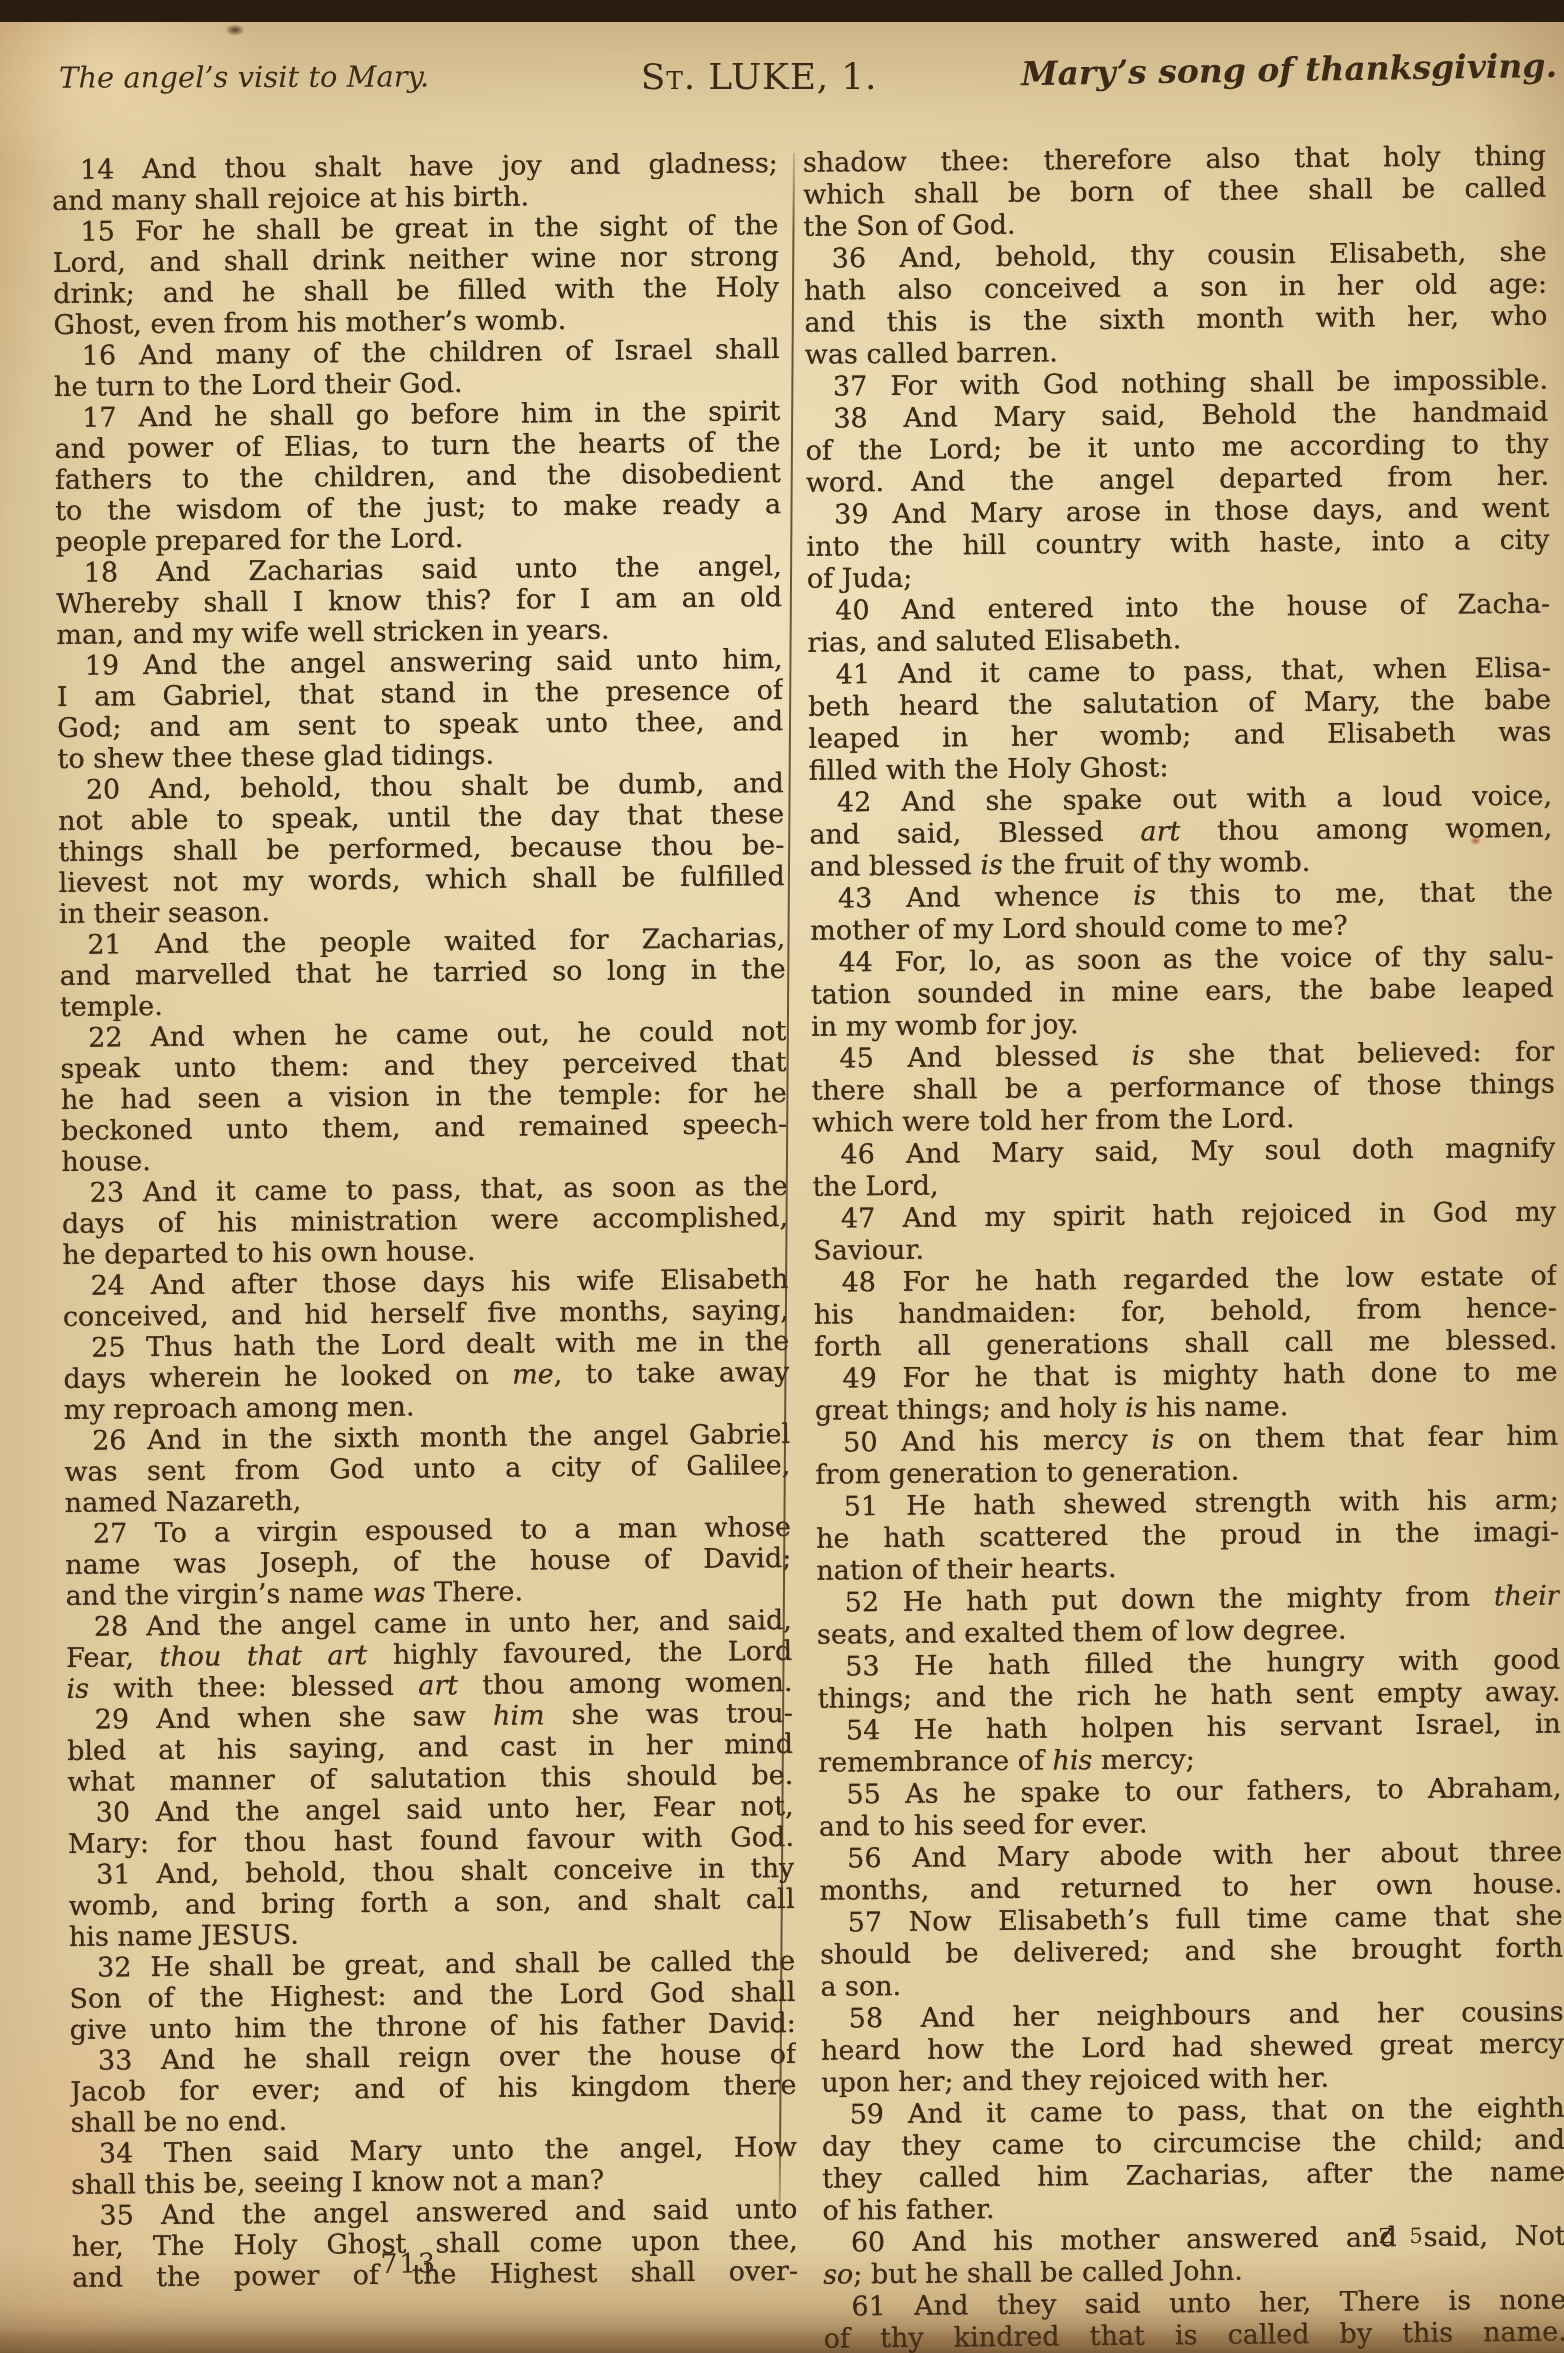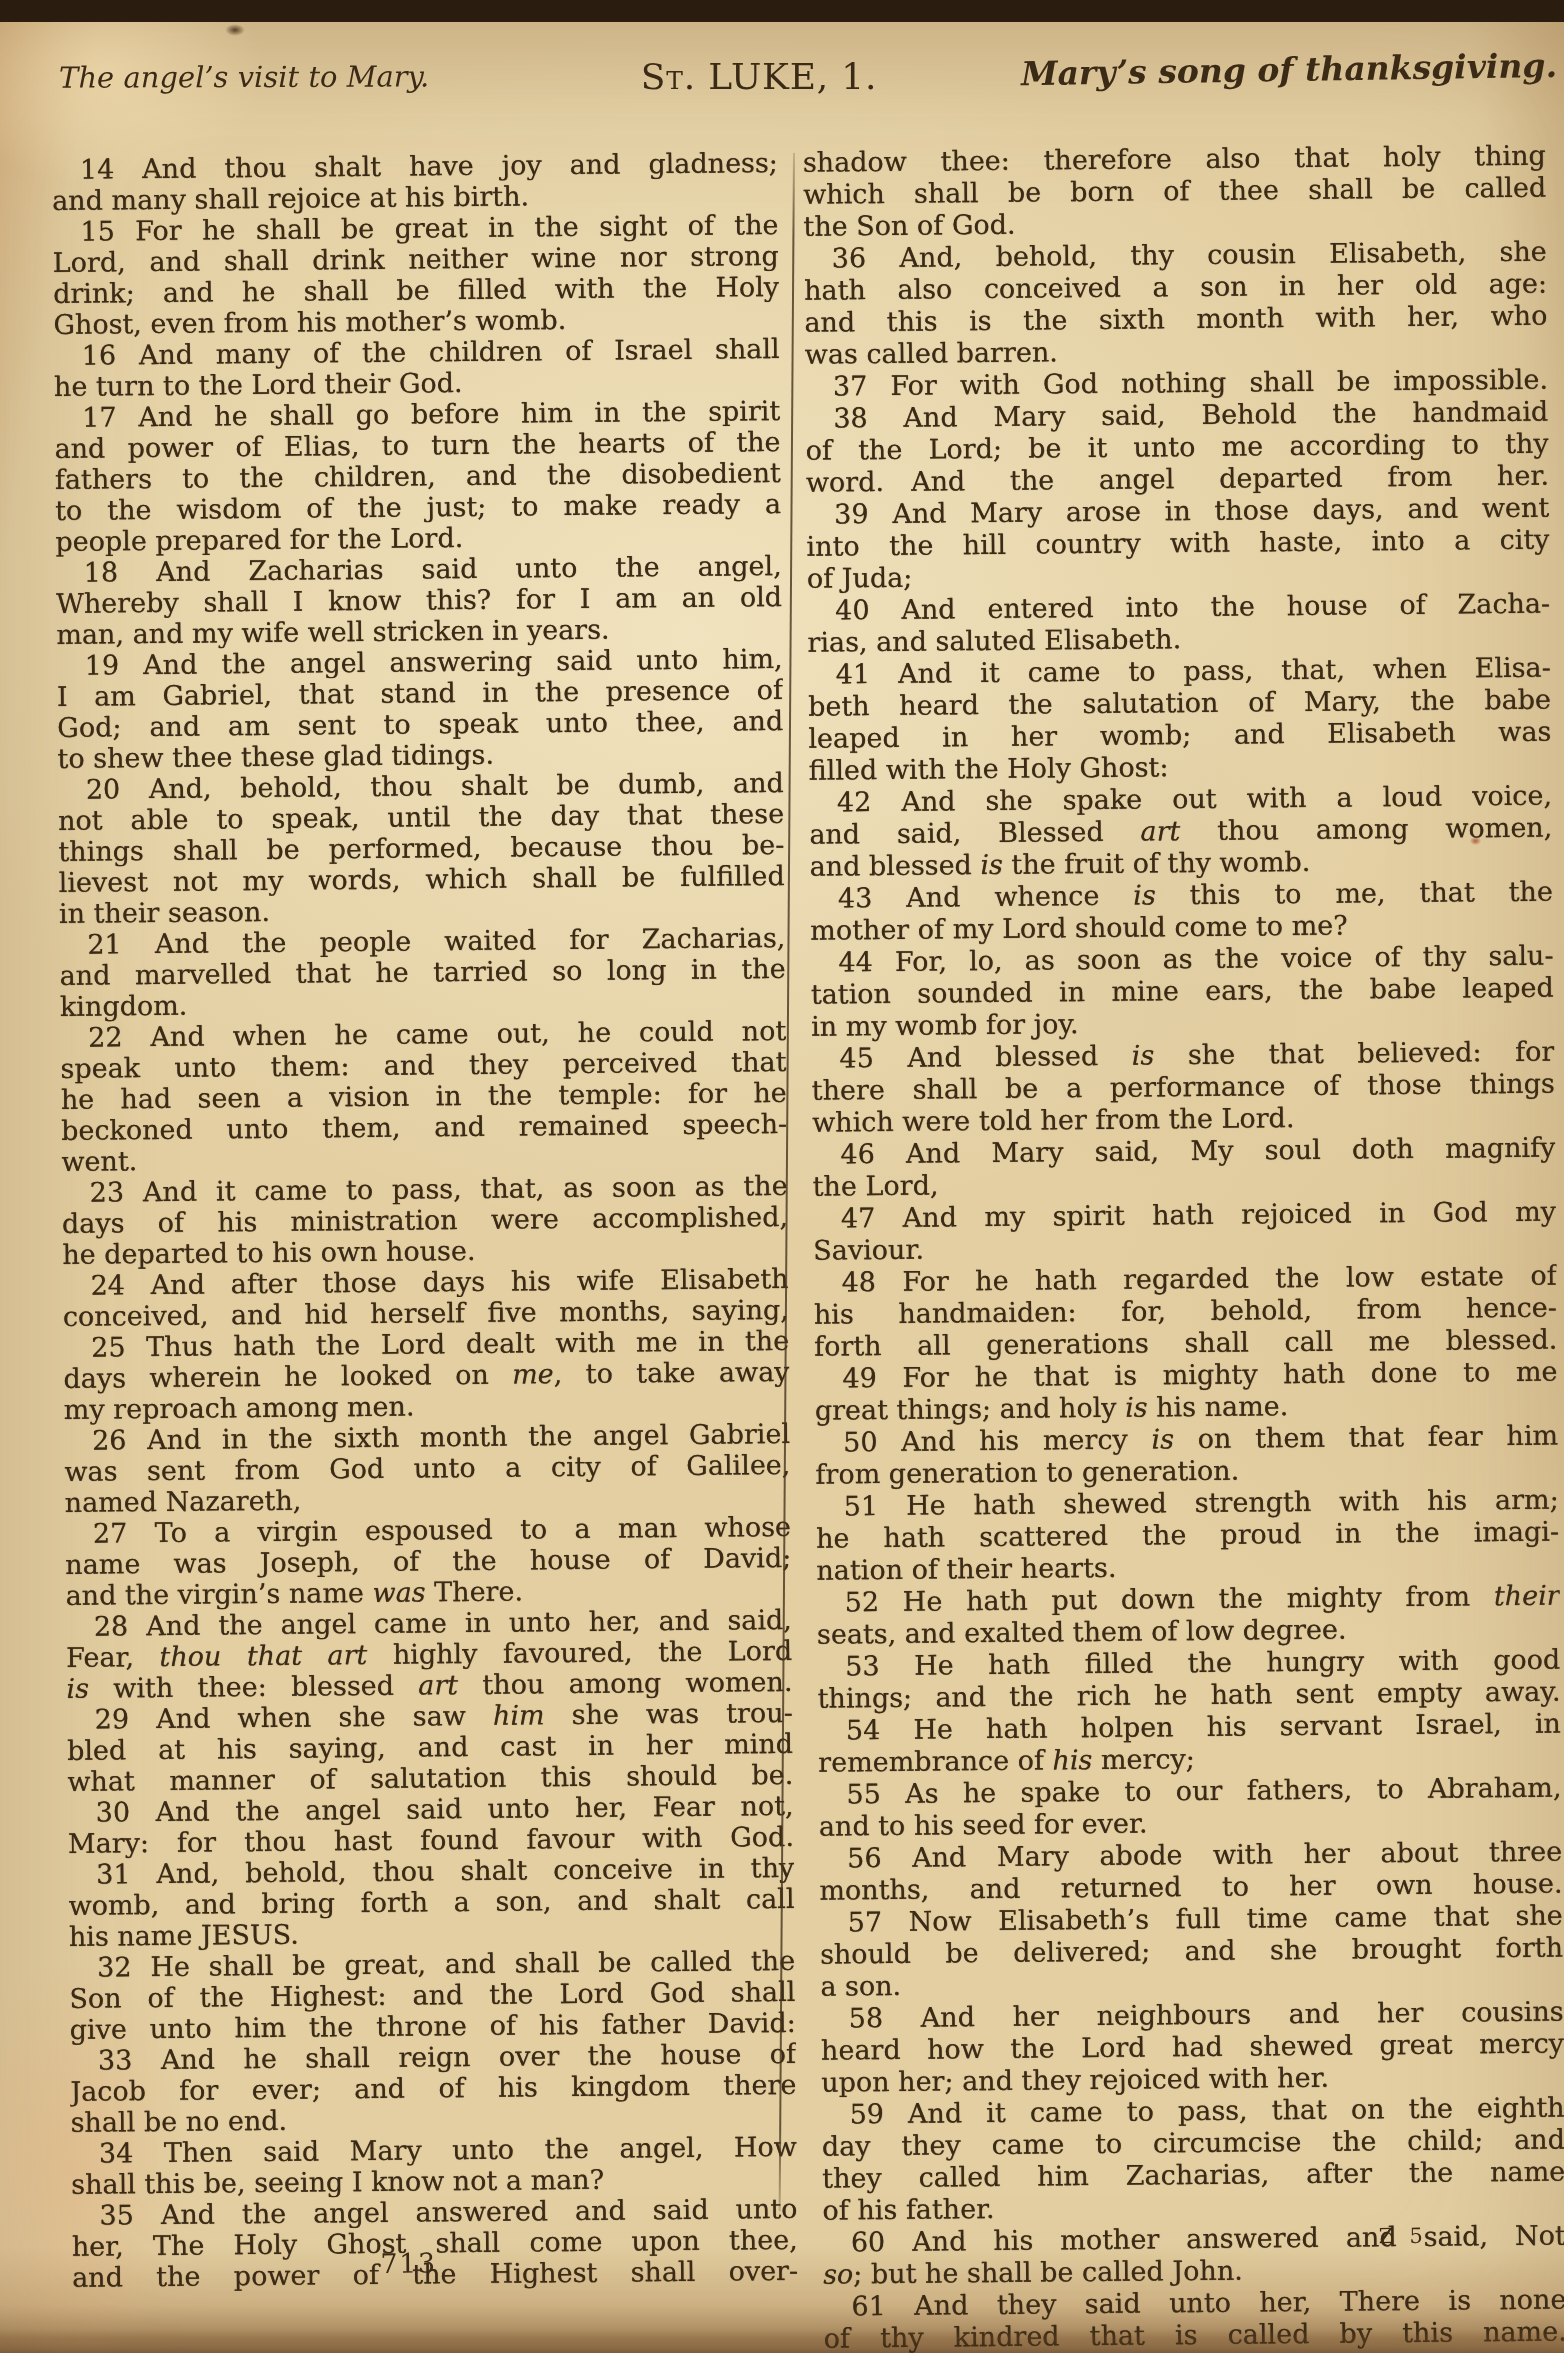--- a/index.html
+++ b/index.html
@@ -93,26 +93,26 @@
         <div class="ln"><span>I am Gabriel, that stand in the presence of</span></div>
         <div class="ln"><span>God; and am sent to speak unto thee, and</span></div>
         <div class="ln end"><span>to shew thee these glad tidings.</span></div>
         <div class="ln indent"><span>20 And, behold, thou shalt be dumb, and</span></div>
         <div class="ln"><span>not able to speak, until the day that these</span></div>
         <div class="ln"><span>things shall be performed, because thou be-</span></div>
         <div class="ln"><span>lievest not my words, which shall be fulfilled</span></div>
         <div class="ln end"><span>in their season.</span></div>
         <div class="ln indent"><span>21 And the people waited for Zacharias,</span></div>
         <div class="ln"><span>and marvelled that he tarried so long in the</span></div>
-        <div class="ln end"><span>kingdom.</span></div>
+        <div class="ln end"><span>temple.</span></div>
         <div class="ln indent"><span>22 And when he came out, he could not</span></div>
         <div class="ln"><span>speak unto them: and they perceived that</span></div>
         <div class="ln"><span>he had seen a vision in the temple: for he</span></div>
         <div class="ln"><span>beckoned unto them, and remained speech-</span></div>
-        <div class="ln end"><span>went.</span></div>
+        <div class="ln end"><span>house.</span></div>
         <div class="ln indent"><span>23 And it came to pass, that, as soon as the</span></div>
         <div class="ln"><span>days of his ministration were accomplished,</span></div>
         <div class="ln end"><span>he departed to his own house.</span></div>
         <div class="ln indent"><span>24 And after those days his wife Elisabeth</span></div>
         <div class="ln"><span>conceived, and hid herself five months, saying,</span></div>
         <div class="ln indent"><span>25 Thus hath the Lord dealt with me in the</span></div>
         <div class="ln"><span>days wherein he looked on </span><i>me</i><span>, to take away</span></div>
         <div class="ln end"><span>my reproach among men.</span></div>
         <div class="ln indent"><span>26 And in the sixth month the angel Gabriel</span></div>
         <div class="ln"><span>was sent from God unto a city of Galilee,</span></div>

